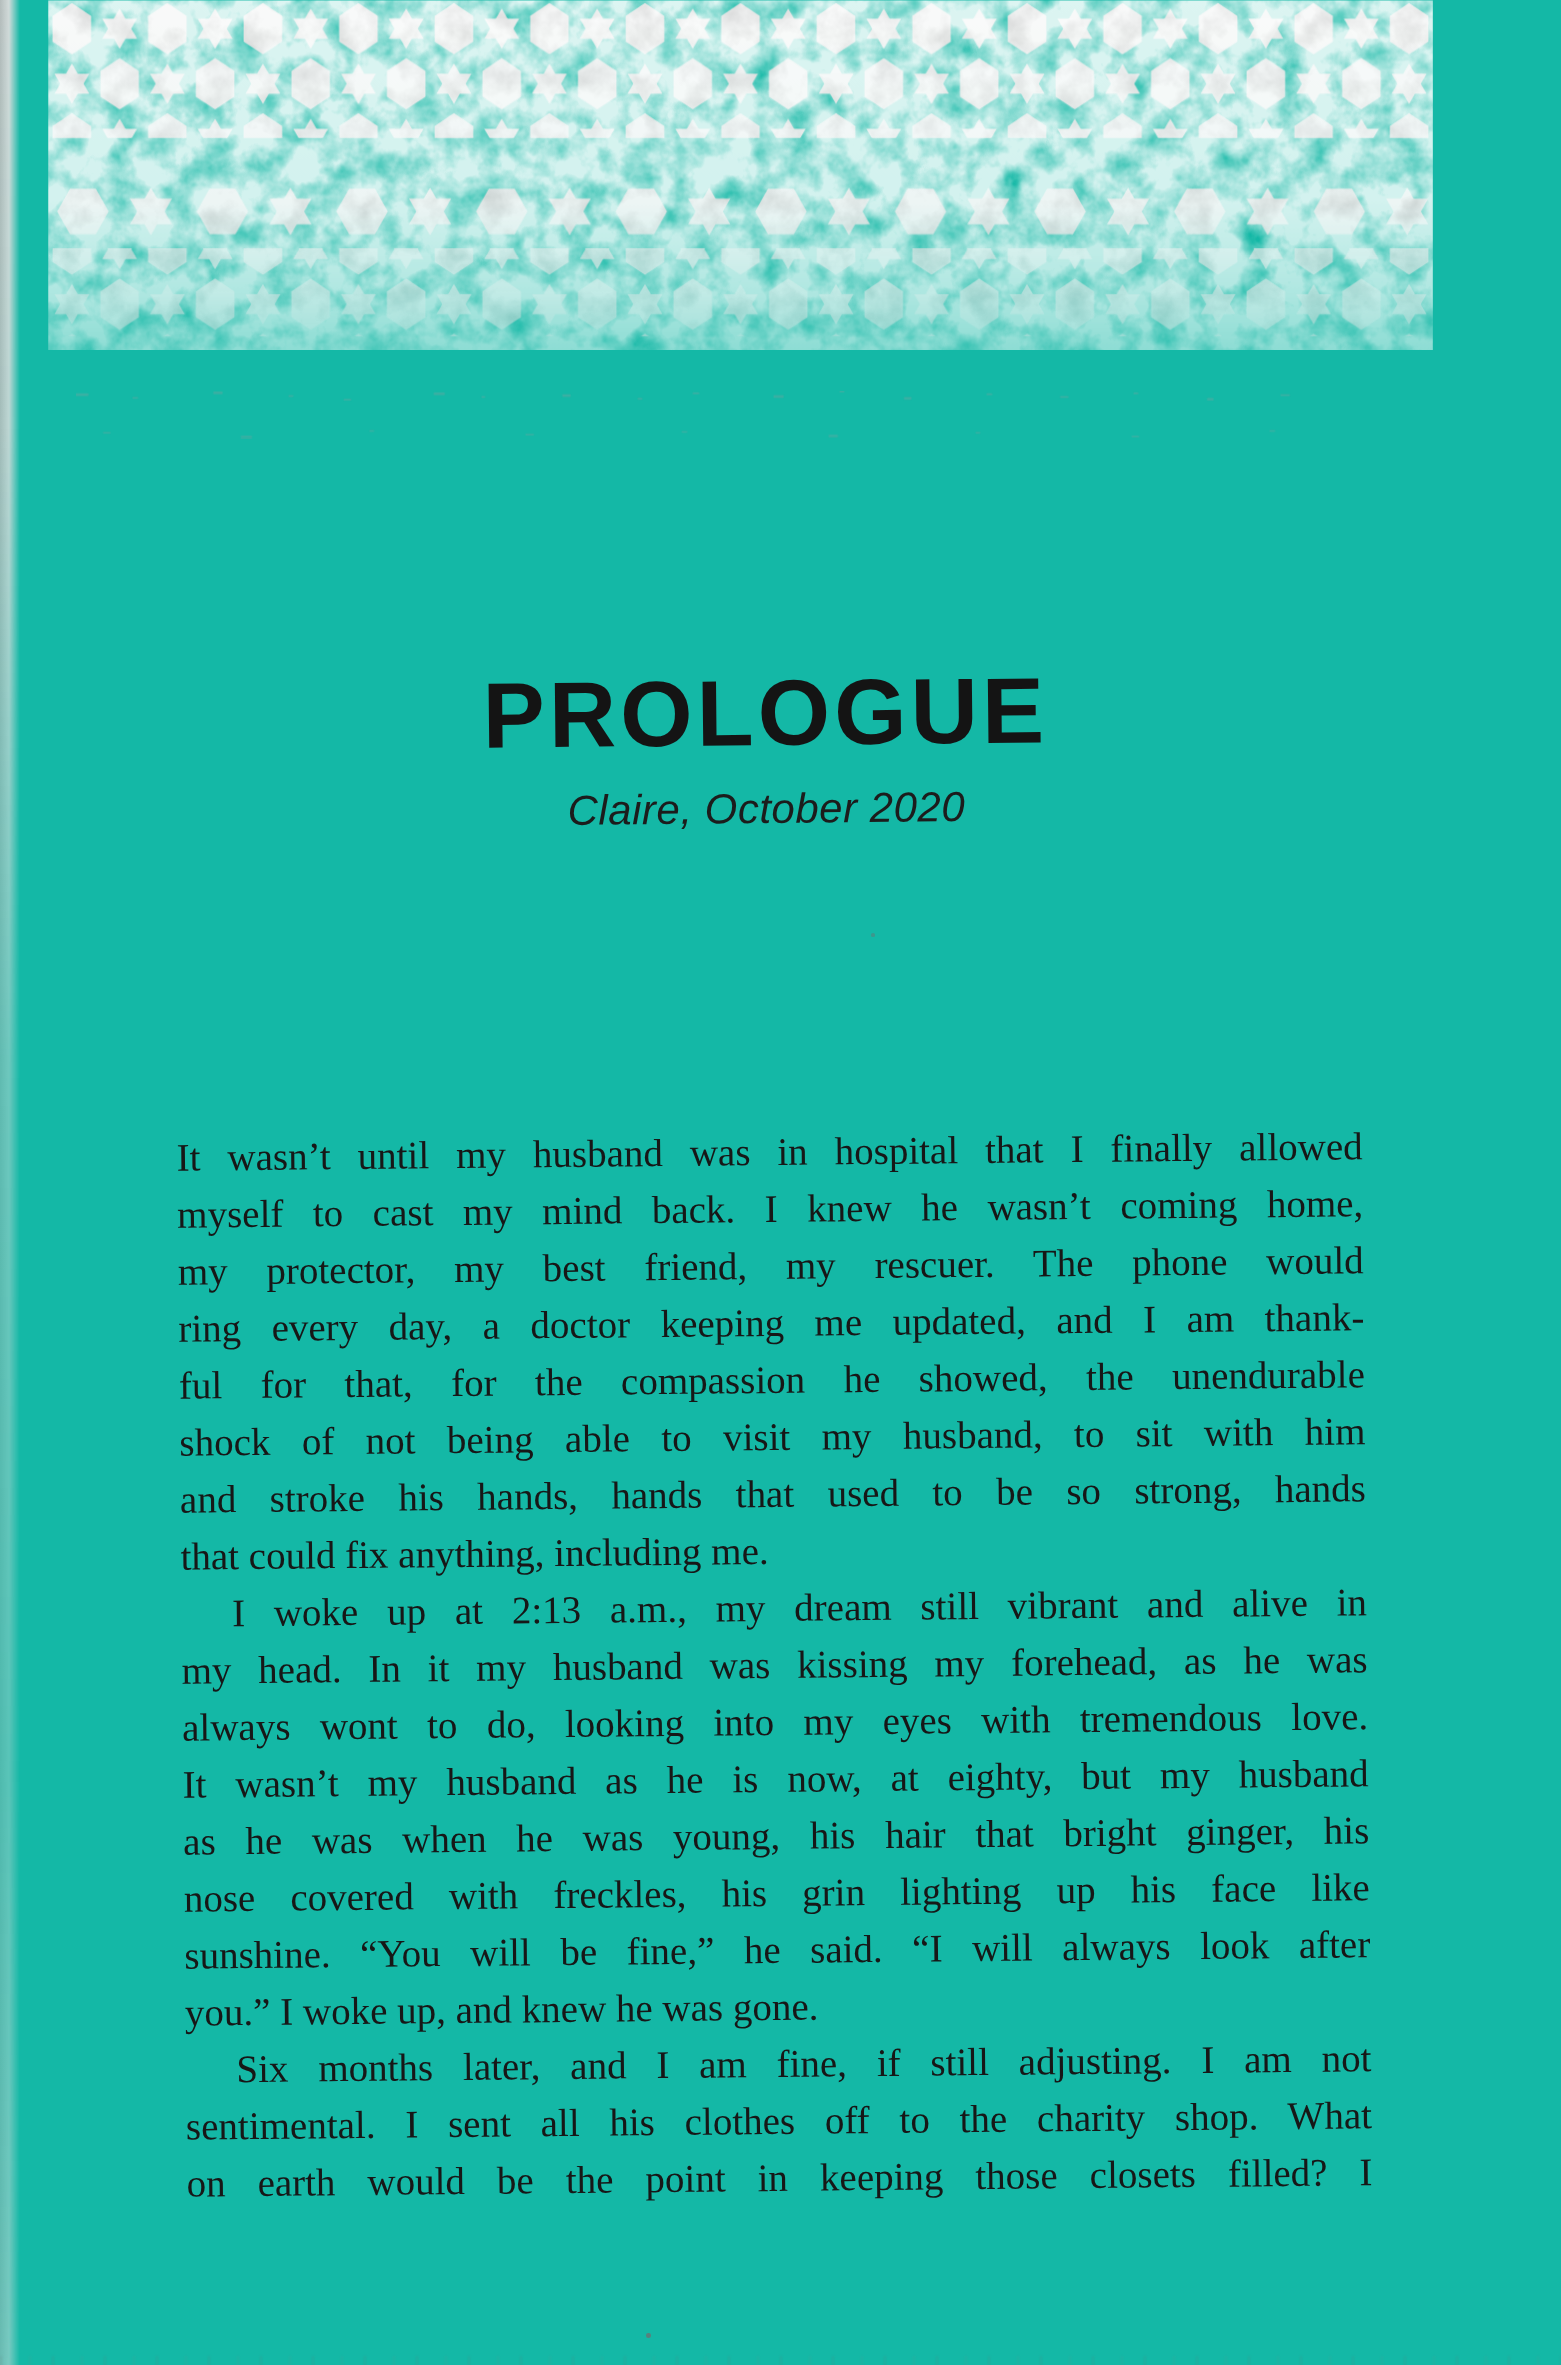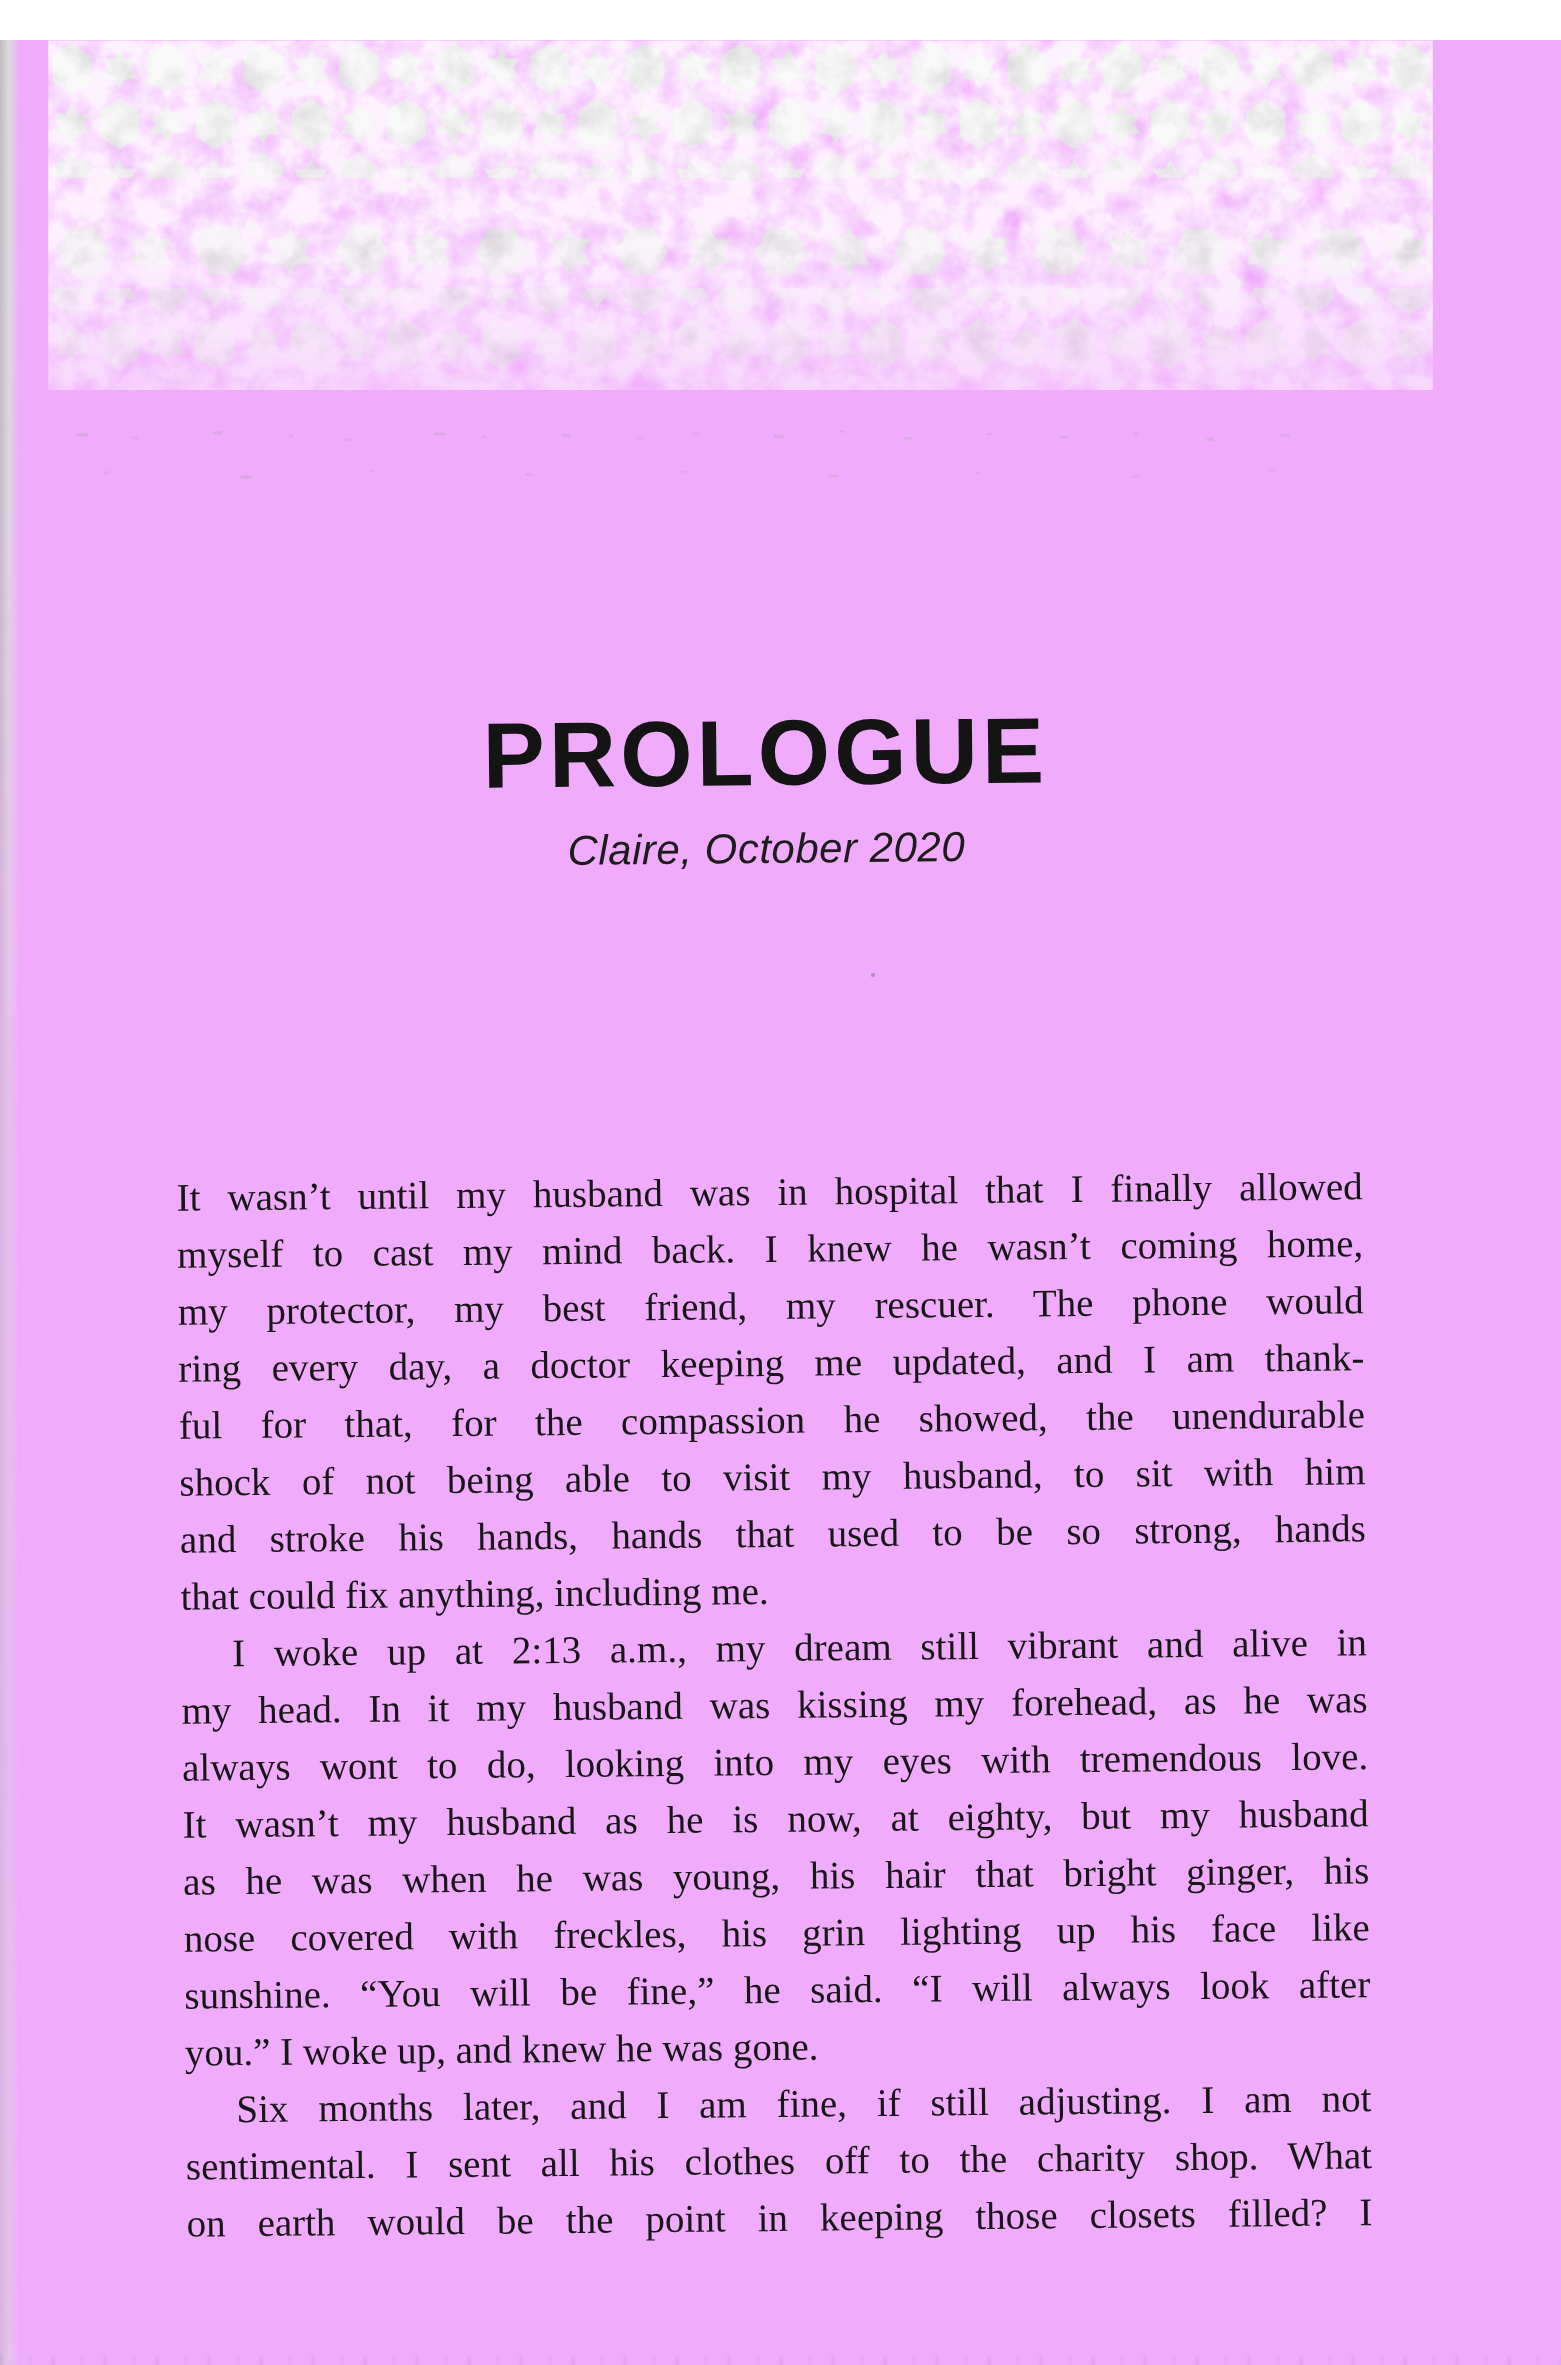--- a/index.html
+++ b/index.html
@@ -5,22 +5,21 @@
   html, body { margin: 0; padding: 0; }
   body {
     width: 1561px; height: 2366px;
     background: #ffffff;
     position: relative;
     overflow: hidden;
     font-family: "Liberation Serif", serif;
   }
   .page {
     position: absolute; inset: 0;
-    background: #f0abfc;
-    margin-top: 40px;
+    background: #14b8a6;
   }
   
   .gutter {
     position: absolute; left: 0; top: 0; width: 20px; height: 100%;
     background: linear-gradient(to right, #bdbdbd 0%, #dcdcdc 45%, rgba(255,255,255,0) 100%);
     -webkit-mask-image: linear-gradient(to bottom, rgba(0,0,0,0.95) 0%, rgba(0,0,0,0.85) 18%, rgba(0,0,0,0.45) 45%, rgba(0,0,0,0.35) 75%, rgba(0,0,0,0.5) 100%);
     mask-image: linear-gradient(to bottom, rgba(0,0,0,0.95) 0%, rgba(0,0,0,0.85) 18%, rgba(0,0,0,0.45) 45%, rgba(0,0,0,0.35) 75%, rgba(0,0,0,0.5) 100%);
   }
   .pattern-band {
     position: absolute; left: 48px; top: 0;

